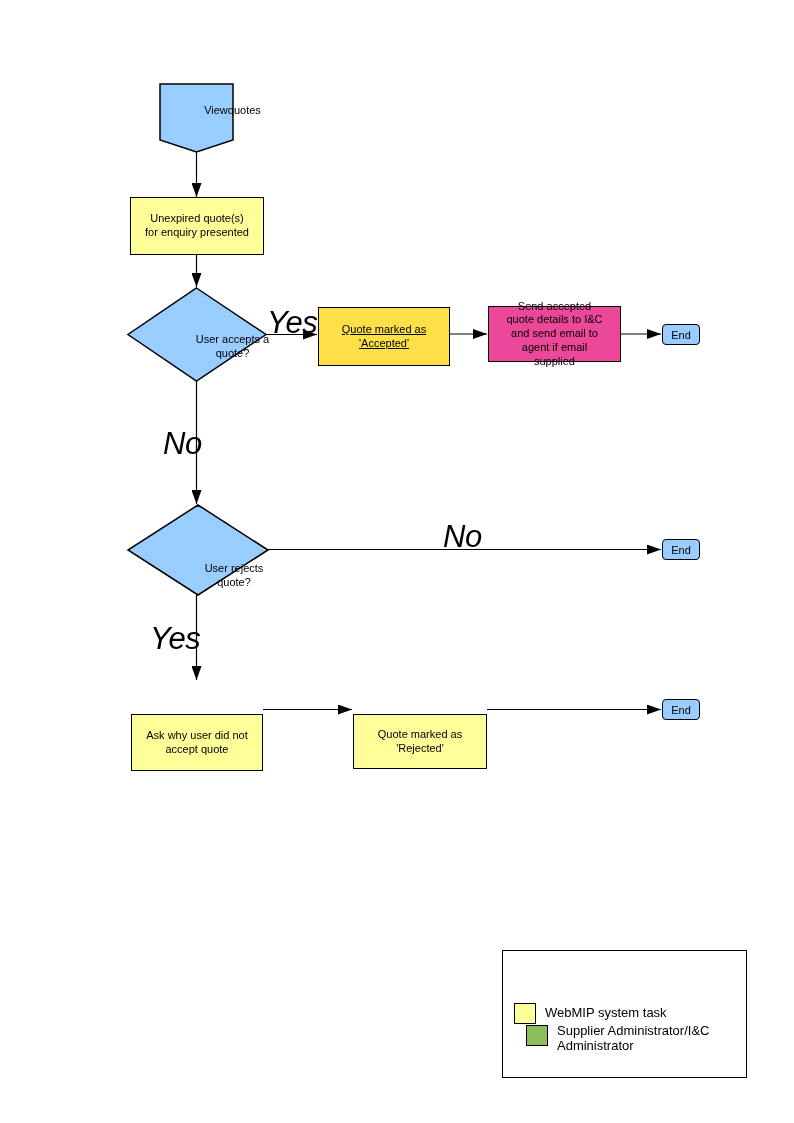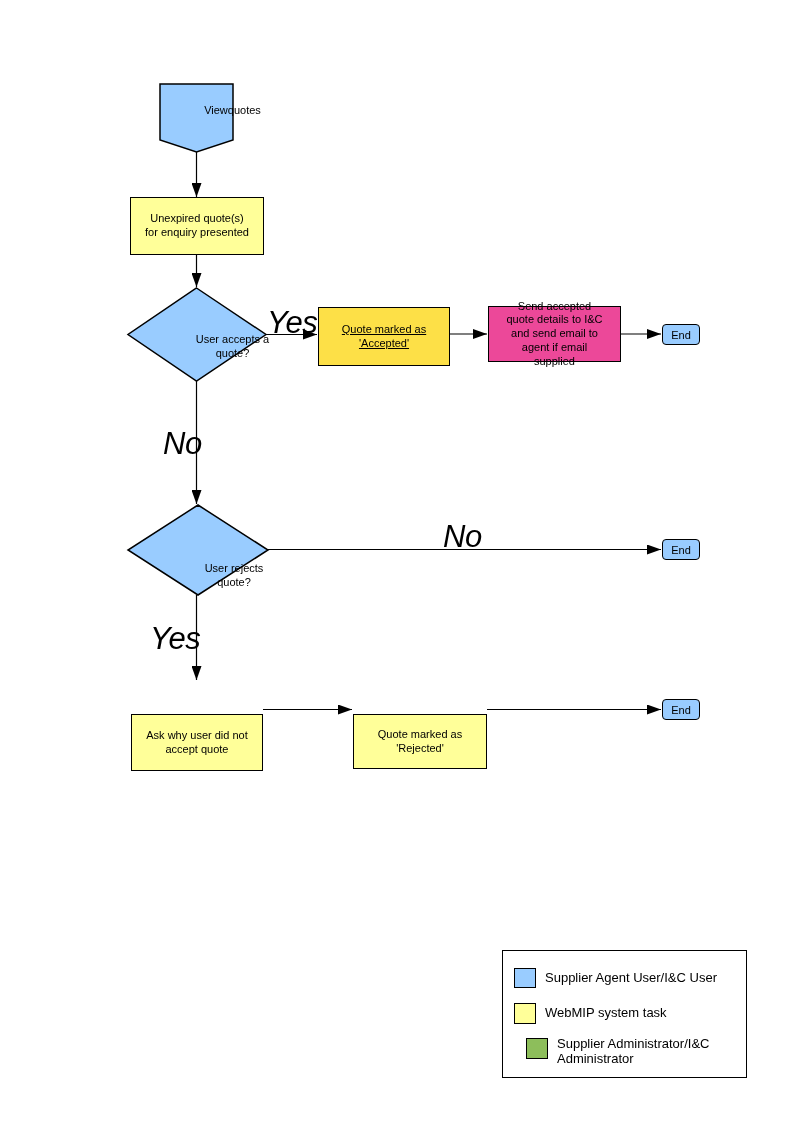--- a/index.html
+++ b/index.html
@@ -149,27 +149,23 @@
   <div class="terminator" style="left: 662px; top: 539px; background-color: rgb(153, 204, 255);">End</div>
 
   <div class="terminator" style="left: 662px; top: 699px; background-color: rgb(153, 204, 255);">End</div>
 
   <div class="edge-label" style="left:267px; top:307px;">Yes</div>
   <div class="edge-label" style="left:163px; top:428px;">No</div>
   <div class="edge-label" style="left:443px; top:521px;">No</div>
   <div class="edge-label" style="left:150px; top:623px;">Yes</div>
 
   <div class="legend">
-    <div class="legend-row" style="top:17px;">
-      <div class="swatch" style="height: 20px; background-color: rgb(153, 204, 255);"></div>
-      <div class="legend-label">Supplier Agent User/I&amp;C User</div>
-    </div>
     <div class="legend-row" style="top:52px;justify-content:space-between;">
       <div class="swatch" style="background-color: rgb(255, 255, 153);"></div>
       <div class="legend-label">WebMIP system task</div>
     </div>
-    <div class="legend-row top-align" style="top:87px;padding-left:12px;">
+    <div class="legend-row top-align" style="top:74px;padding-left:12px;">
       <div class="swatch" style="background-color: rgb(141, 190, 91);"></div>
       <div class="legend-label">Supplier Administrator/I&amp;C Administrator</div>
     </div>
   </div>
 
 </div>
 
 </body></html>

